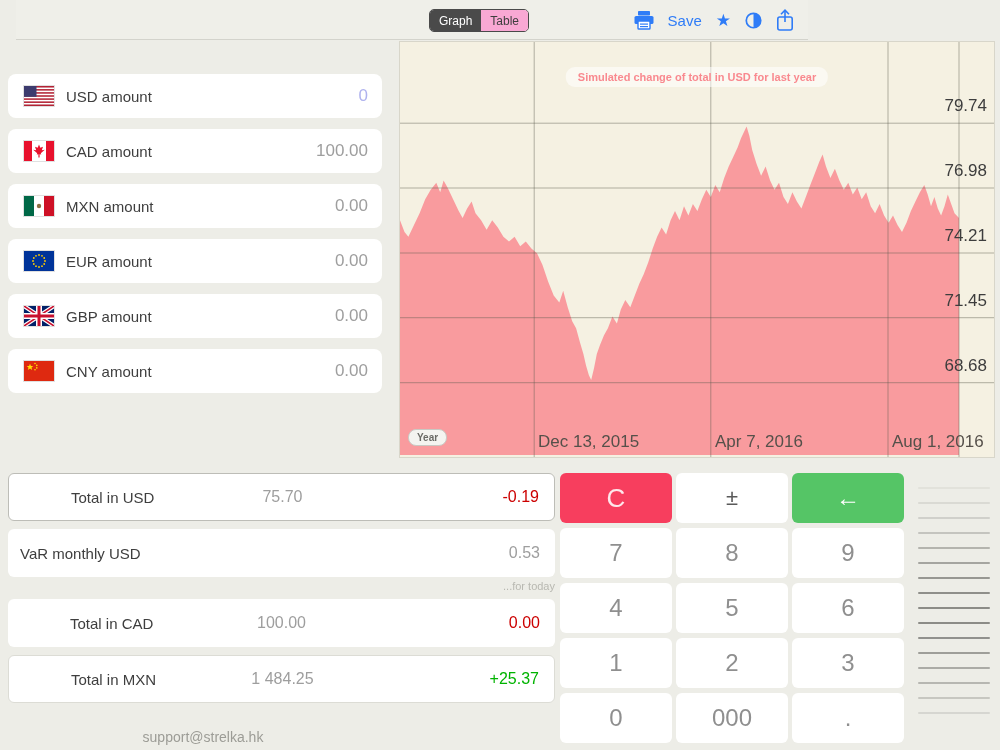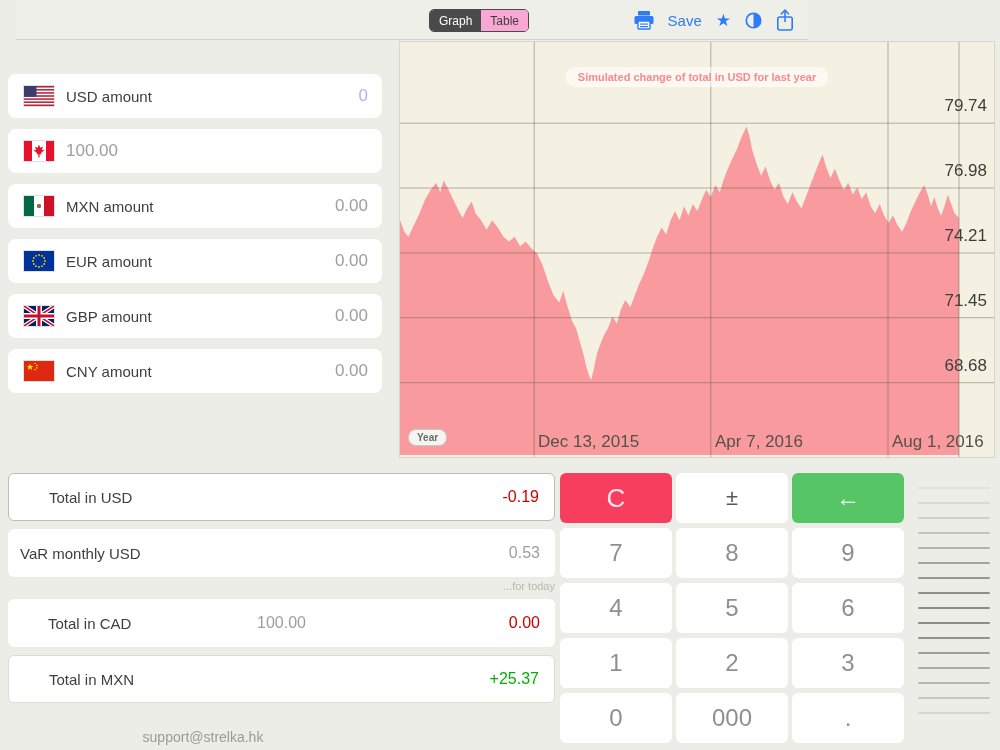--- a/index.html
+++ b/index.html
@@ -28,21 +28,21 @@
   .chart { position:absolute; left:399px; top:41px; width:596px; height:417px; background:#F5F1E2; border:1px solid #D8D6CA; }
   .chart svg.plot { position:absolute; left:0; top:0; }
   .chart-title { position:absolute; left:50%; top:25px; transform:translateX(-50%); background:rgba(255,255,255,0.55); color:#F9898F; font-size:11px; font-weight:bold; padding:4px 12px; border-radius:9px; white-space:nowrap; }
   .ytick { position:absolute; right:7px; font-size:17px; color:#3D3D3D; text-align:right; }
   .xtick { position:absolute; font-size:17px; color:#55504A; white-space:nowrap; }
   .year-badge { position:absolute; left:8px; top:387px; background:#F4F4F0; border:1px solid #C9C9C3; color:#6B6B66; font-size:10px; font-weight:bold; padding:2px 8px; border-radius:8px; }
 
   
   .trow { position:absolute; left:8px; width:547px; height:48px; background:#FFFFFF; border-radius:6px; display:flex; align-items:center; }
   .trow .tlabel { font-size:15px; color:#3E3E3E; width:200px; padding-left:12px; }
-  .trow.indent .tlabel { padding-left:40px; }
+  .trow.indent .tlabel { padding-left:62px; }
   .trow.sel { border:1px solid #BDBDB7; }
   .trow.sel2 { border:1px solid #DCDCD5; }
   .tvalue { position:absolute; left:0; width:547px; text-align:center; font-size:16px; color:#9E9E9E; }
   .tdelta { position:absolute; right:15px; font-size:16px; color:#9E9E9E; }
   .tdelta.red { color:#CC0000; }
   .tdelta.green { color:#00B300; }
   .totals-note { position:absolute; left:8px; top:580px; width:547px; text-align:right; font-size:11px; color:#B8B8B1; }
 
   
   .keypad { position:absolute; left:560px; top:473px; width:344px; display:grid; grid-template-columns:repeat(3,112px); grid-auto-rows:50px; gap:5px 4px; }
@@ -116,20 +116,21 @@
     <span class="curr-label">USD amount</span>
     <span class="curr-value active">0</span>
   </div>
   <div class="curr-row">
     <svg class="flag" viewBox="0 0 30 20">
       <rect width="30" height="20" fill="#FFFFFF"></rect>
       <rect width="8" height="20" fill="#E8112D"></rect>
         <rect x="22" width="8" height="20" fill="#E8112D"></rect>
       <path d="M15 3.5 L16.3 6.8 L19 5.8 L17.8 9.2 L20.8 8.8 L16.8 12.2 L17.3 13.6 L15.6 13.2 L15.6 16.5 L14.4 16.5 L14.4 13.2 L12.7 13.6 L13.2 12.2 L9.2 8.8 L12.2 9.2 L11 5.8 L13.7 6.8 Z" fill="#E8112D"></path>
     </svg>
+    <span class="curr-label">CAD amount</span>
     <span class="curr-value">100.00</span>
   </div>
   <div class="curr-row">
     <svg class="flag" viewBox="0 0 30 20">
       <rect width="10" height="20" fill="#006847"></rect>
         <rect x="10" width="10" height="20" fill="#FFFFFF"></rect>
         <rect x="20" width="10" height="20" fill="#CE1126"></rect>
       <circle cx="15" cy="10" r="2.2" fill="#8C7043"></circle>
     </svg>
     <span class="curr-label">MXN amount</span>
@@ -203,34 +204,36 @@
   <div class="ytick" style="top:249px">71.45</div>
   <div class="ytick" style="top:314px">68.68</div>
   <div class="xtick" style="left:138px;top:390px">Dec 13, 2015</div>
   <div class="xtick" style="left:315px;top:390px">Apr 7, 2016</div>
   <div class="xtick" style="left:492px;top:390px">Aug 1, 2016</div>
   <div class="year-badge">Year</div>
 </div>
 
 <div class="trow sel indent" style="top:473px">
   <span class="tlabel">Total in USD</span>
+  <span class="tvalue">75.70</span>
   <span class="tdelta red">-0.19</span>
 </div>
 <div class="trow" style="top:529px">
   <span class="tlabel">VaR monthly USD</span>
   <span class="tdelta">0.53</span>
 </div>
 <div class="totals-note">...for today</div>
 <div class="trow indent" style="top:599px">
   <span class="tlabel">Total in CAD</span>
   <span class="tvalue">100.00</span>
   <span class="tdelta red">0.00</span>
 </div>
 <div class="trow sel2 indent" style="top:655px">
   <span class="tlabel">Total in MXN</span>
+  <span class="tvalue">1 484.25</span>
   <span class="tdelta green">+25.37</span>
 </div>
 
 <div class="keypad">
   <div class="key danger">C</div>
   <div class="key plusminus">±</div>
   <div class="key success">←</div>
   <div class="key">7</div>
   <div class="key">8</div>
   <div class="key">9</div>

